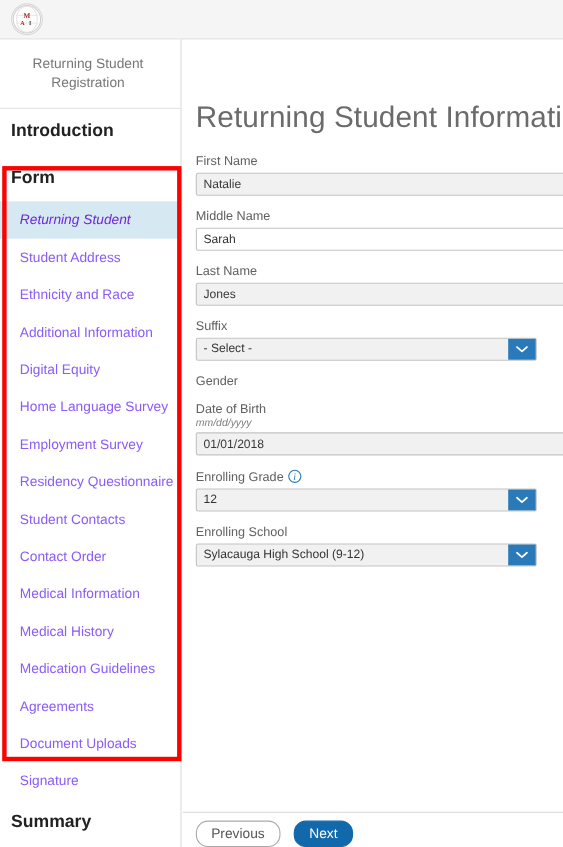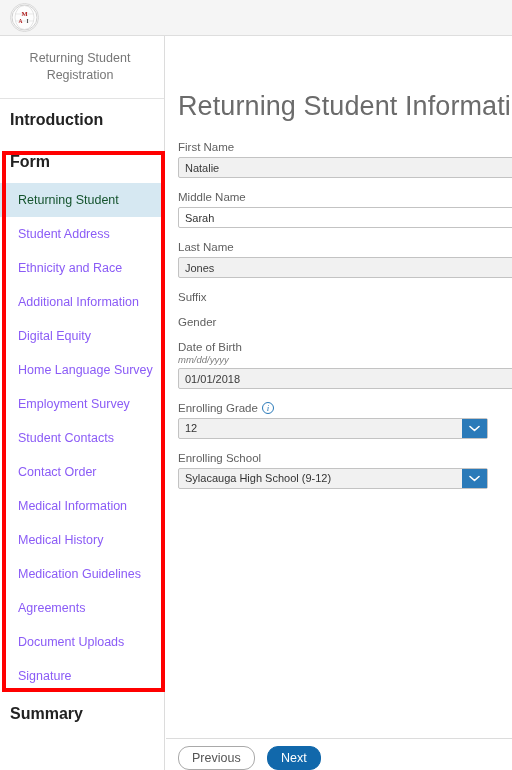--- a/index.html
+++ b/index.html
@@ -63,21 +63,22 @@
   .nav-list { margin: 0; padding: 0; list-style: none; }
   .nav-item {
     font-size: 12.5px;
     color: #8b5cf6;
     padding: 10px 6px 10px 18px;
     cursor: pointer;
     white-space: nowrap;
   }
   .nav-item.active {
     background: #d6e8f2;
-    color: #14532d;
+    color: #6d28d9;
+    font-style: italic;
   }
 
   
   .annot-box {
     position: absolute;
     left: 2px;
     top: 115px;
     width: 163px;
     height: 541px;
     border: 4px solid #ff0000;
@@ -254,20 +255,21 @@
     <div class="side-section">Form</div>
 
     <ul class="nav-list">
       <li class="nav-item active">Returning Student</li>
       <li class="nav-item">Student Address</li>
       <li class="nav-item">Ethnicity and Race</li>
       <li class="nav-item">Additional Information</li>
       <li class="nav-item">Digital Equity</li>
       <li class="nav-item">Home Language Survey</li>
       <li class="nav-item">Employment Survey</li>
+      <li class="nav-item">Residency Questionnaire</li>
       <li class="nav-item">Student Contacts</li>
       <li class="nav-item">Contact Order</li>
       <li class="nav-item">Medical Information</li>
       <li class="nav-item">Medical History</li>
       <li class="nav-item">Medication Guidelines</li>
       <li class="nav-item">Agreements</li>
       <li class="nav-item">Document Uploads</li>
       <li class="nav-item">Signature</li>
     </ul>
 
@@ -294,20 +296,28 @@
         <input class="text-input" type="text" value="Sarah" style="">
       </div>
 
       <div class="field">
         <span class="field-label">Last Name</span>
         <input class="text-input readonly" type="text" readonly="" value="Jones" style="">
       </div>
 
       <div class="field">
         <span class="field-label">Suffix</span>
+        <div class="select-wrap">
+          <div class="select-box">- Select -</div>
+          <div class="select-arrow">
+            <svg width="11" height="7" viewBox="0 0 11 7">
+                <path d="M1 1.5 L5.5 5.5 L10 1.5" fill="none" stroke="#ffffff" stroke-width="1.6" stroke-linecap="round" stroke-linejoin="round"></path>
+              </svg>
+          </div>
+        </div>
       </div>
 
       <div class="field">
         <span class="field-label">Gender</span>
       </div>
 
       <div class="field">
         <span class="field-label">Date of Birth</span>
         <span class="field-hint">mm/dd/yyyy</span>
         <input class="text-input readonly" type="text" readonly="" value="01/01/2018" style="">

